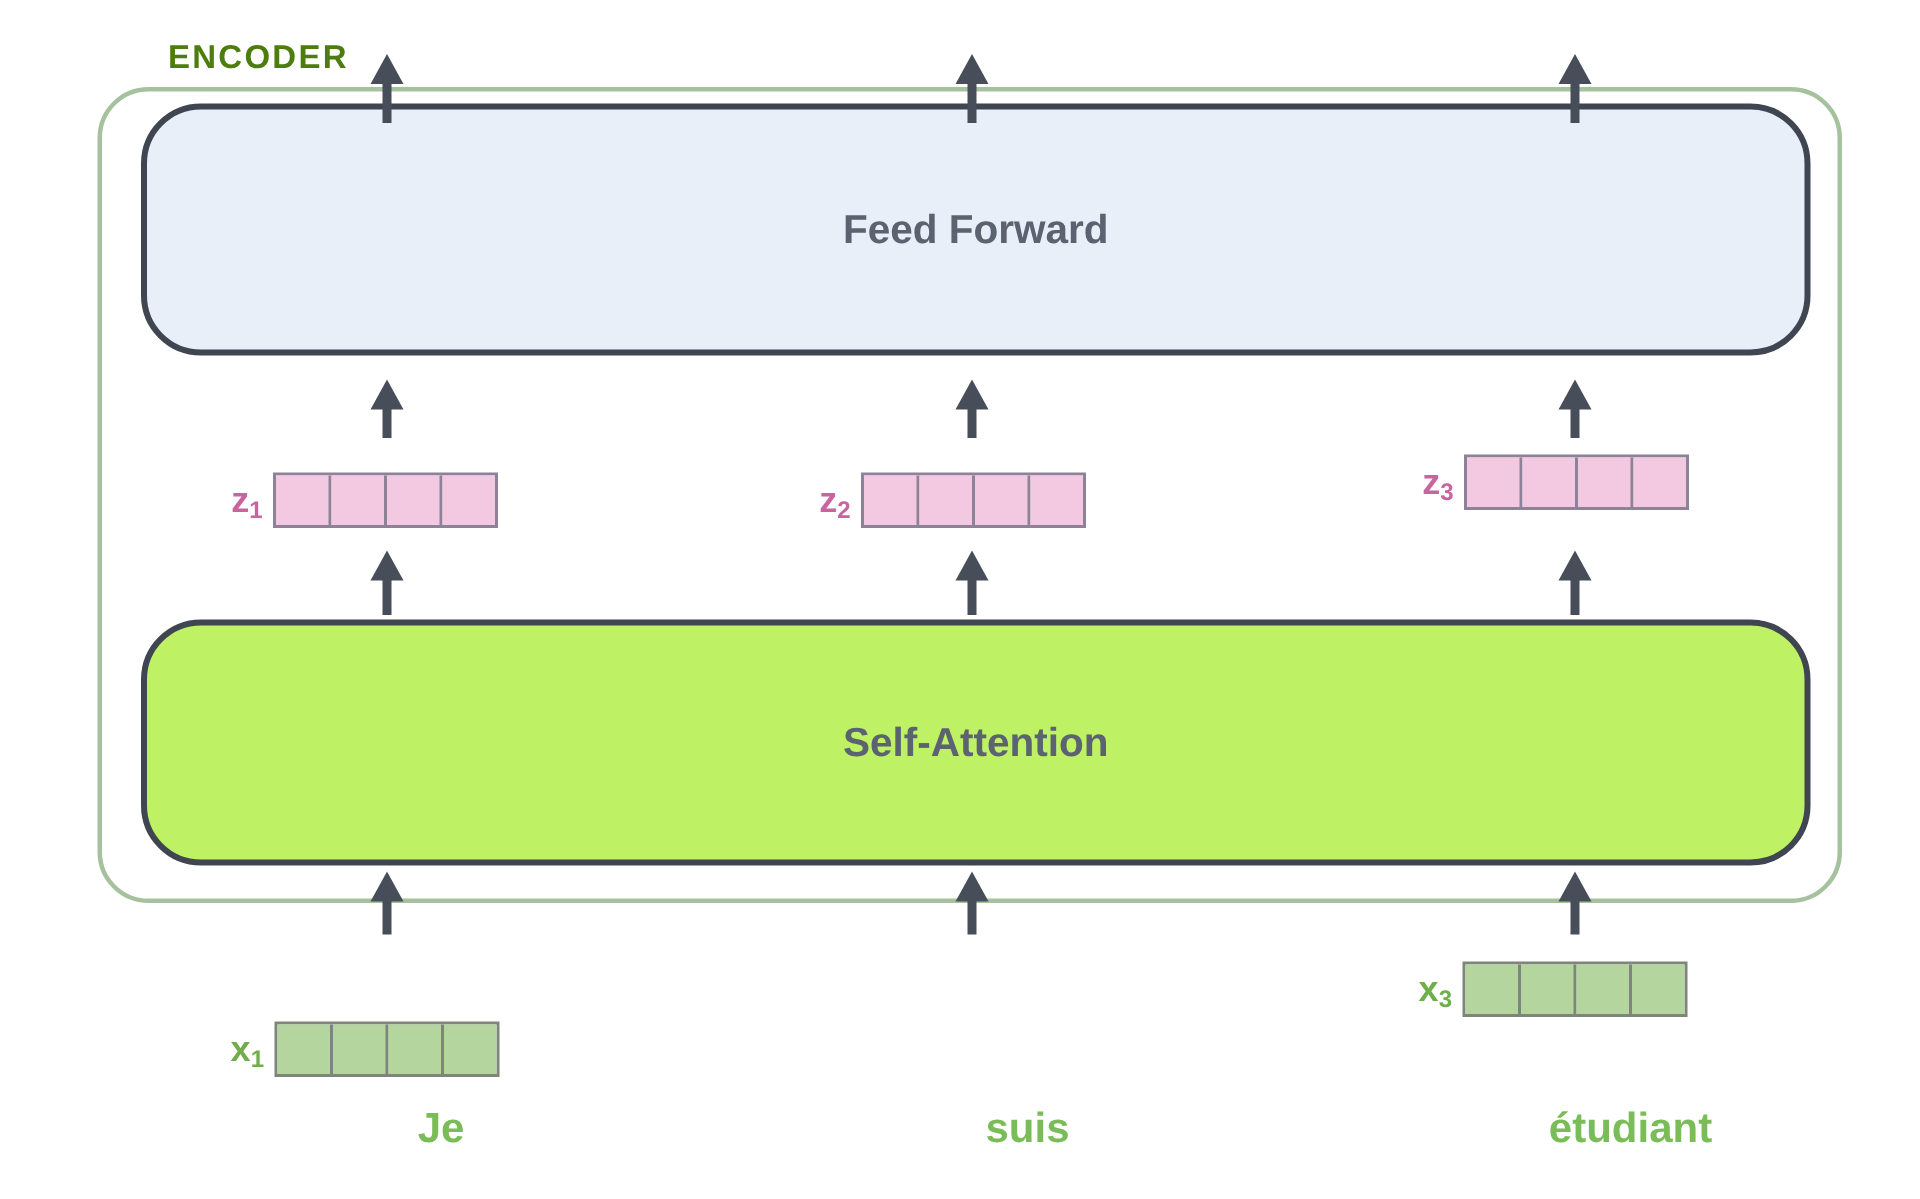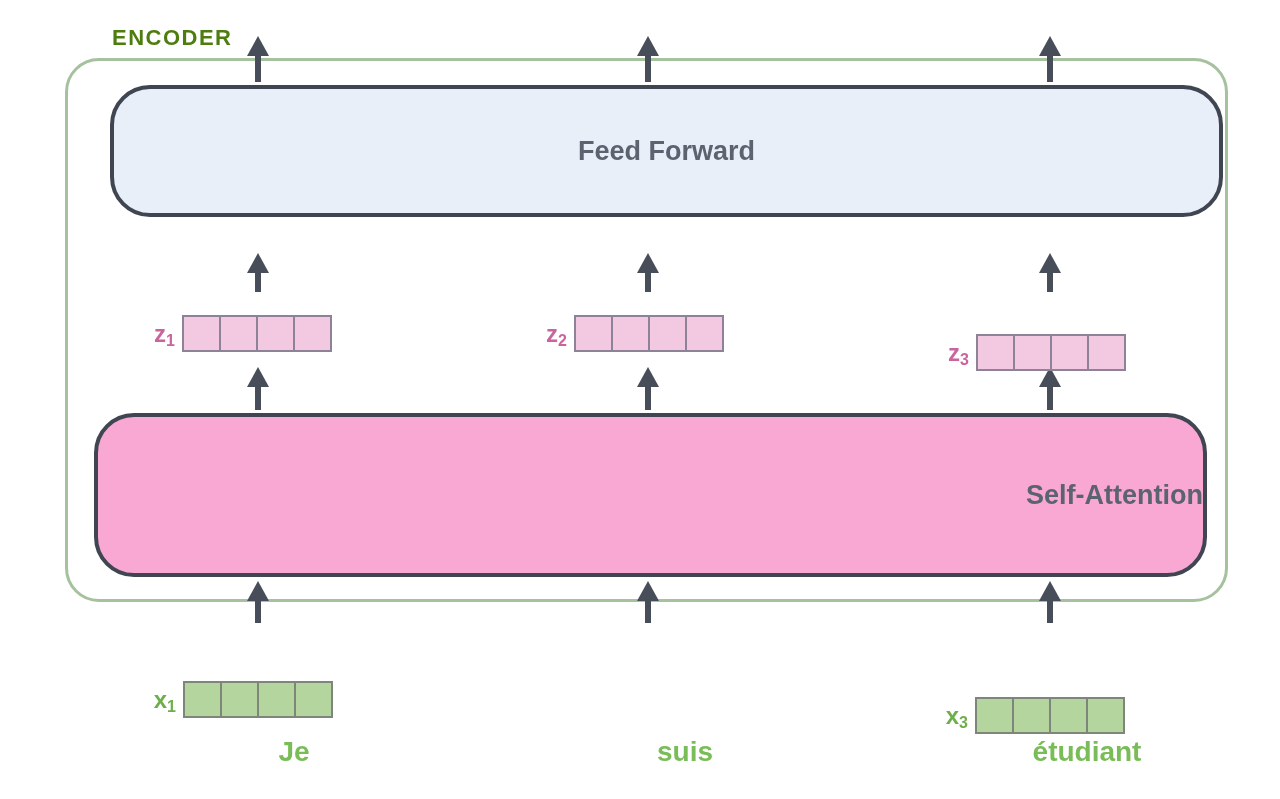--- a/index.html
+++ b/index.html
@@ -19,22 +19,22 @@
     font-size:22px; font-weight:700; letter-spacing:1.5px; color:#4d7c0f;
   }
 
   
   .block {
     position:absolute; left:94px; width:1113px; box-sizing:border-box;
     border:4px solid #3f4551; border-radius:40px;
     display:flex; align-items:center; justify-content:center;
     font-size:27px; font-weight:600; color:#5b6270;
   }
-  .feed-forward  { top:85px;  height:132px; background:#e9eff9;margin-left:16px; }
-  .self-attention{ top:413px; height:164px; background:#f9a8d4;justify-content:flex-end; }
+  .feed-forward  { top:69px;  height:168px; background:#e9eff9; }
+  .self-attention{ top:413px; height:164px; background:#bef264; }
 
   
   .arrow {
     position:absolute; width:22px; transform:translateX(-50%);
     display:flex; flex-direction:column; align-items:center;
   }
   .arrow-head {
     width:0; height:0;
     border-left:11px solid transparent; border-right:11px solid transparent;
     border-bottom:20px solid #474d59;
@@ -60,24 +60,24 @@
   .z-group .vec-label { color:#c9649f; }
   .z-group .vec  { border-color:#8d8298; }
   .z-group .cell { background:#f2c9e0; border-right:2px solid #8d8298; }
 
   .x-group .vec-label { color:#6fae4a; }
   .x-group .vec  { border-color:#7e857b; }
   .x-group .cell { background:#b4d69e; border-right:2px solid #7e857b; }
 
   .z1 { left:141px; top:315px; }
   .z2 { left:533px; top:315px; }
-  .z3 { left:935px; top:334px; }
+  .z3 { left:935px; top:303px; }
   .x1 { left:142px; top:681px; }
   .x2 { left:537px; top:681px; }
-  .x3 { left:934px; top:697px; }
+  .x3 { left:934px; top:641px; }
 
   
   .word {
     position:absolute; top:736px; transform:translateX(-50%);
     font-size:28px; font-weight:700; color:#7abd58; white-space:nowrap;margin-left:37px;
   }
   .word-1 { left:257px; }
   .word-2 { left:648px; }
   .word-3 { left:1050px; }
 </style>

